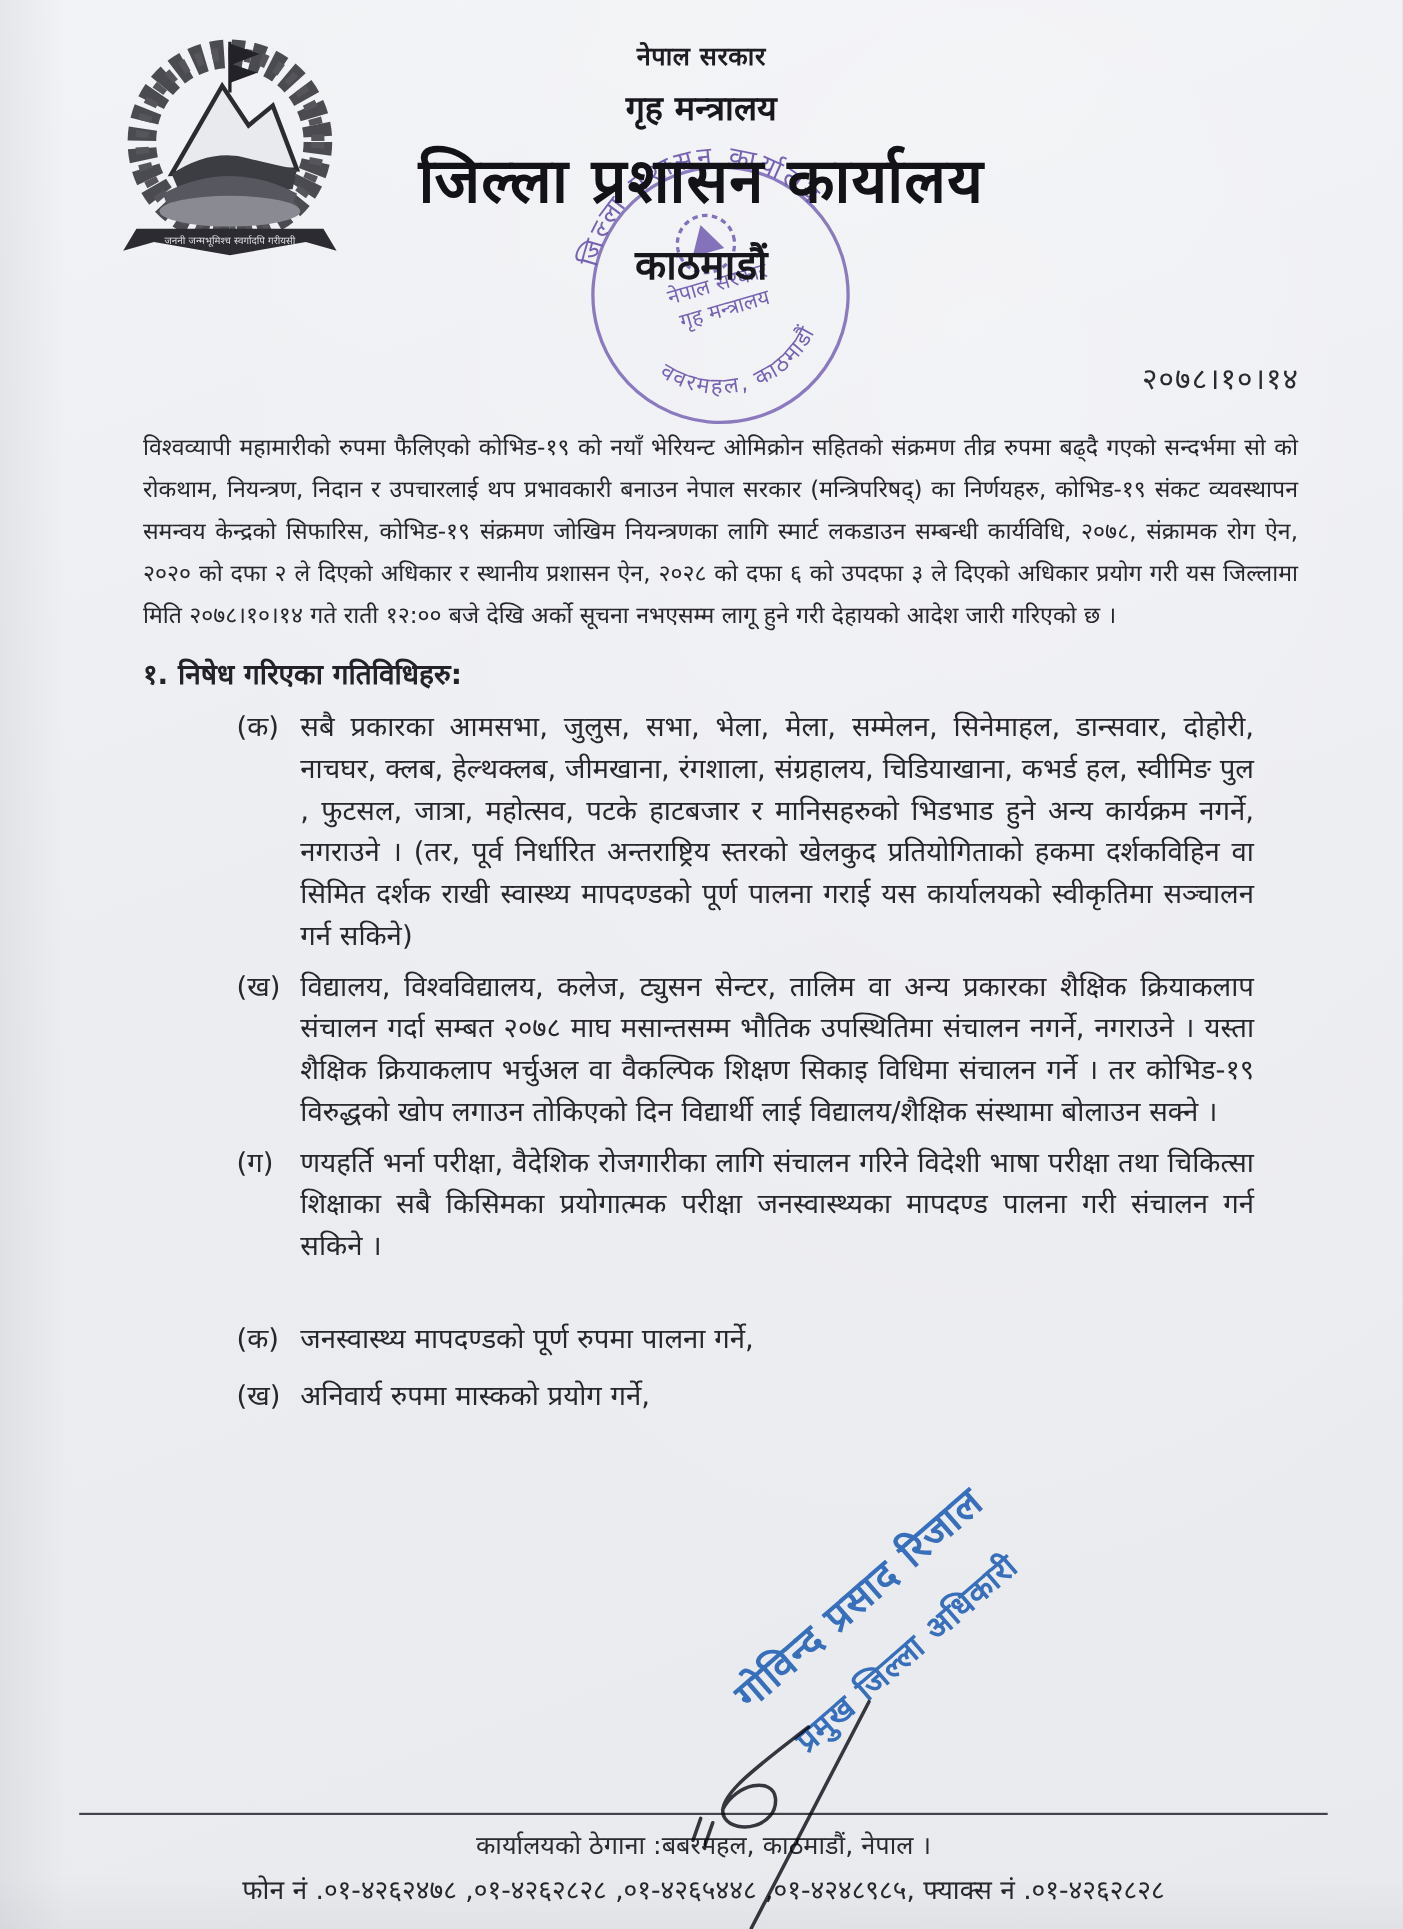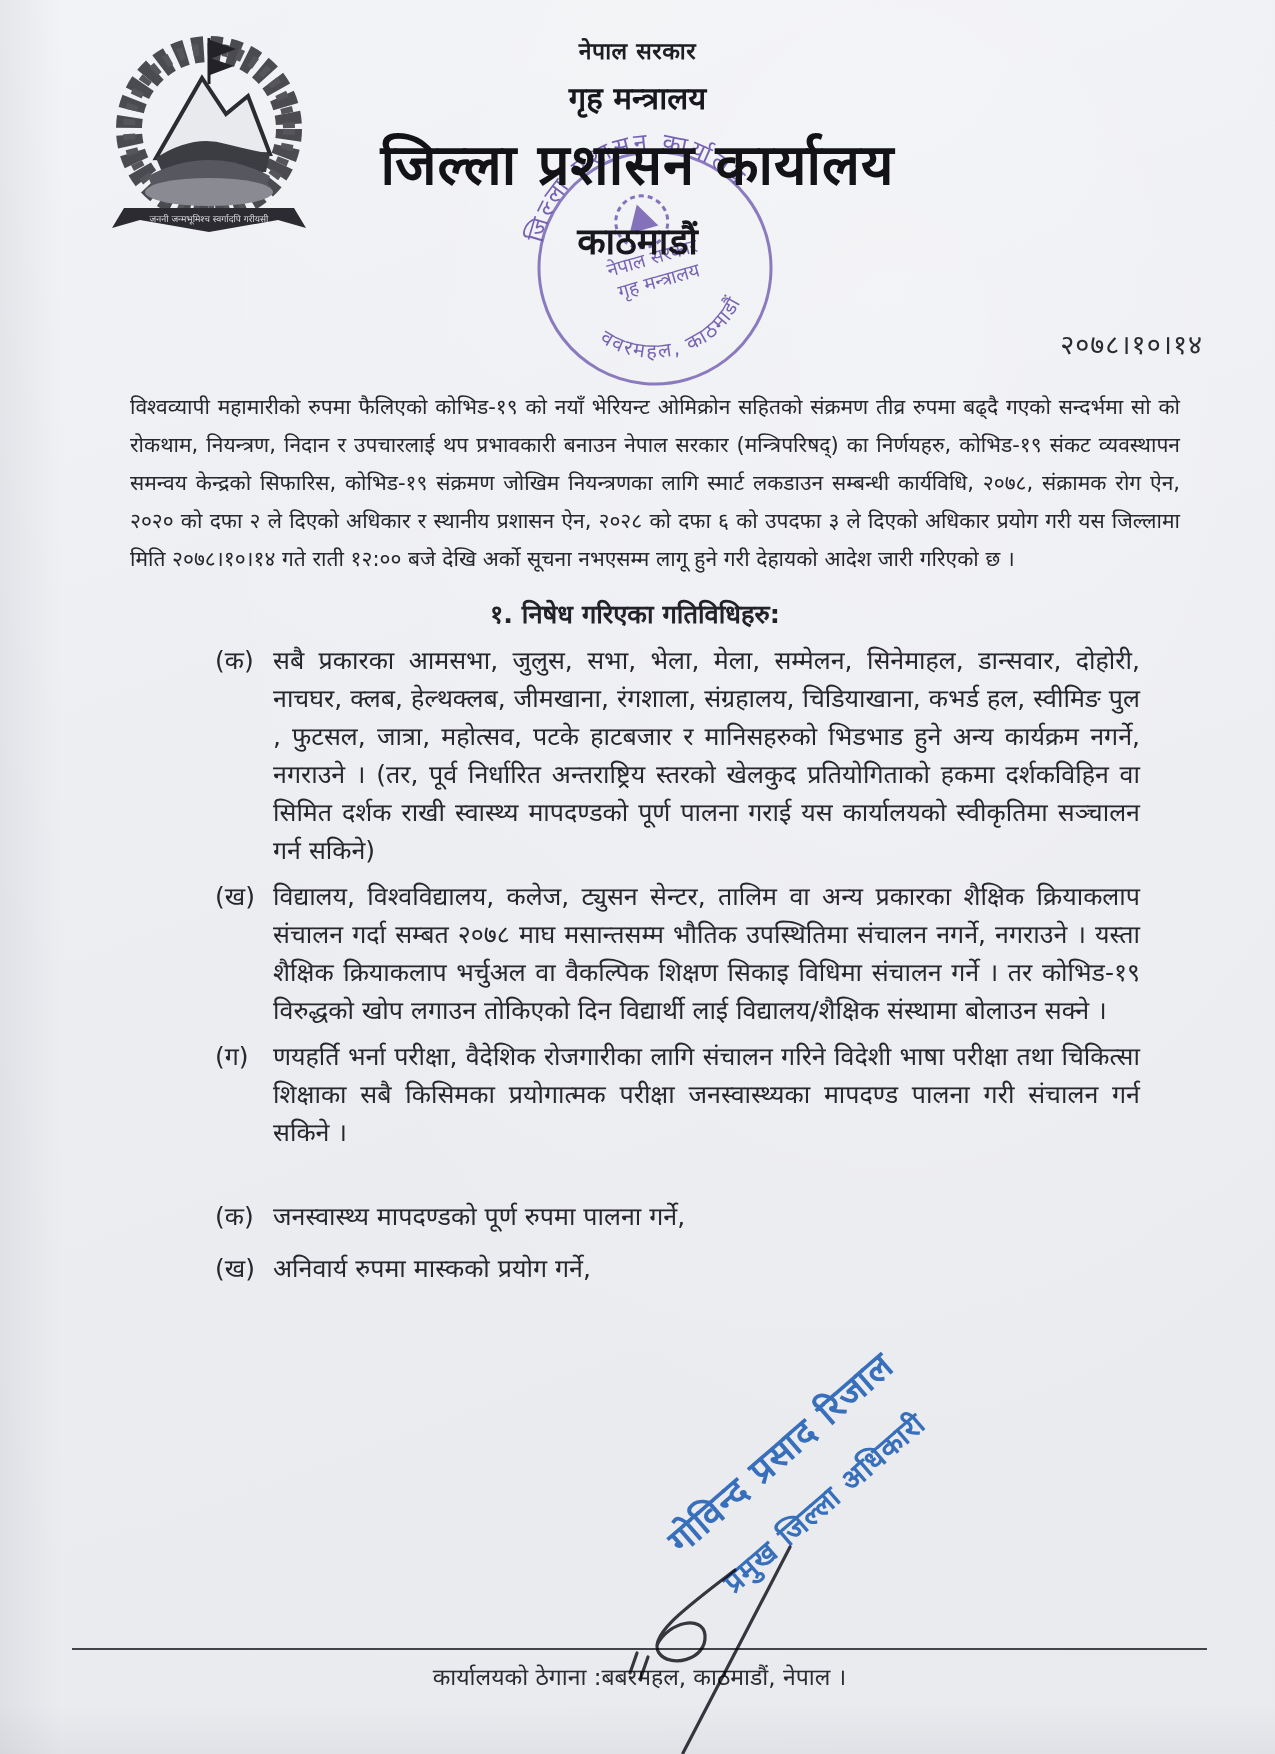--- a/index.html
+++ b/index.html
@@ -26,29 +26,29 @@
   
   .emblem{position:absolute;left:98px;top:26px;z-index:2;}
   .round-stamp{position:absolute;left:505px;top:128px;z-index:1;mix-blend-mode:multiply;opacity:.88;}
   .hdr{position:relative;z-index:2;text-align:center;padding-top:34px;}
   .hdr .gov{font-size:23px;font-weight:600;letter-spacing:.5px;color:#1d1d23;}
   .hdr .ministry{font-size:31px;font-weight:700;margin-top:10px;color:#17171d;}
   .hdr .office{font-size:56px;font-weight:700;margin-top:6px;letter-spacing:1px;color:#121217;}
   .hdr .district{font-size:37px;font-weight:700;margin-top:14px;color:#17171d;}
 
   
-  .date-row{position:relative;z-index:2;text-align:right;padding-right:72px;margin-top:60px;
+  .date-row{position:relative;z-index:2;text-align:right;padding-right:94px;margin-top:60px;
     font-size:27px;letter-spacing:1px;color:#2a2a31;}
   .doc-title{position:relative;z-index:2;text-align:center;margin-top:16px;
     font-size:31px;font-weight:700;color:#1b1b21;}
 
   
   .body-text{position:relative;z-index:2;}
   .intro{margin:26px 95px 0 130px;font-size:21px;line-height:38px;text-align:justify;color:#26262c;}
-  .sec-heading{margin:16px 135px 0 130px;font-size:25.5px;font-weight:600;line-height:40px;color:#222228;text-align:center;}
+  .sec-heading{margin:16px 135px 0 130px;font-size:25.5px;font-weight:600;line-height:40px;color:#222228;}
   .item{display:flex;margin:8px 135px 0 215px;font-size:25px;line-height:38px;color:#26262c;}
   .item .lbl{flex:0 0 58px;}
   .item .txt{flex:1;text-align:justify;}
   .sec2{margin-top:46px;}
   .sec2 .item{margin-top:14px;}
 
   
   .signature{position:absolute;left:585px;top:1535px;z-index:3;mix-blend-mode:multiply;}
   .officer-stamp{
     position:absolute;left:590px;top:1420px;width:420px;z-index:3;
@@ -156,15 +156,16 @@
     </g>
   </svg>
 
   <div class="officer-stamp" style="color:#2c6cc4;">
     <div class="name">गोविन्द प्रसाद रिजाल</div>
     <div class="role">प्रमुख जिल्ला अधिकारी</div>
   </div>
 
   <div class="footer">
     <div class="addr">कार्यालयको ठेगाना :बबरमहल, काठमाडौं, नेपाल ।</div>
+    <div class="phones">फोन नं .०१-४२६२४७८ ,०१-४२६२८२८ ,०१-४२६५४४८ ,०१-४२४८९८५, फ्याक्स नं .०१-४२६२८२८</div>
   </div>
 
 </div>
 
 </body></html>

